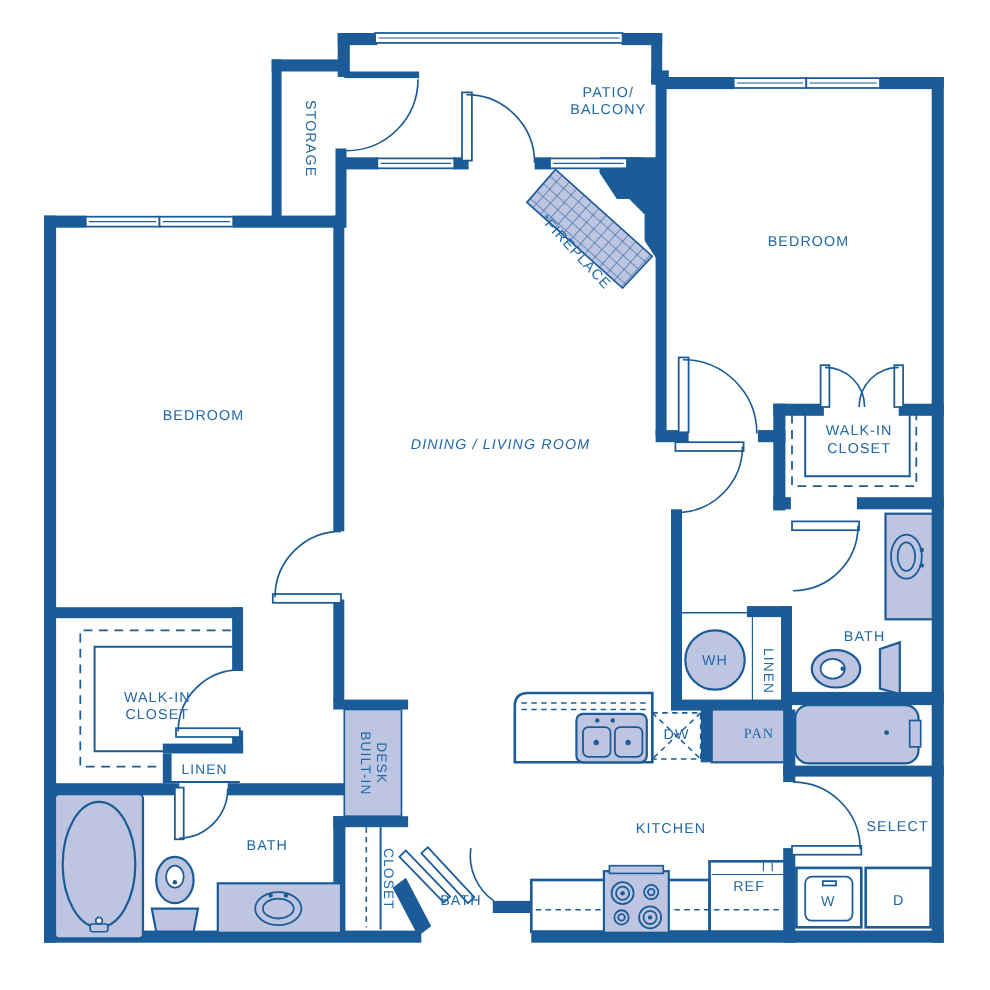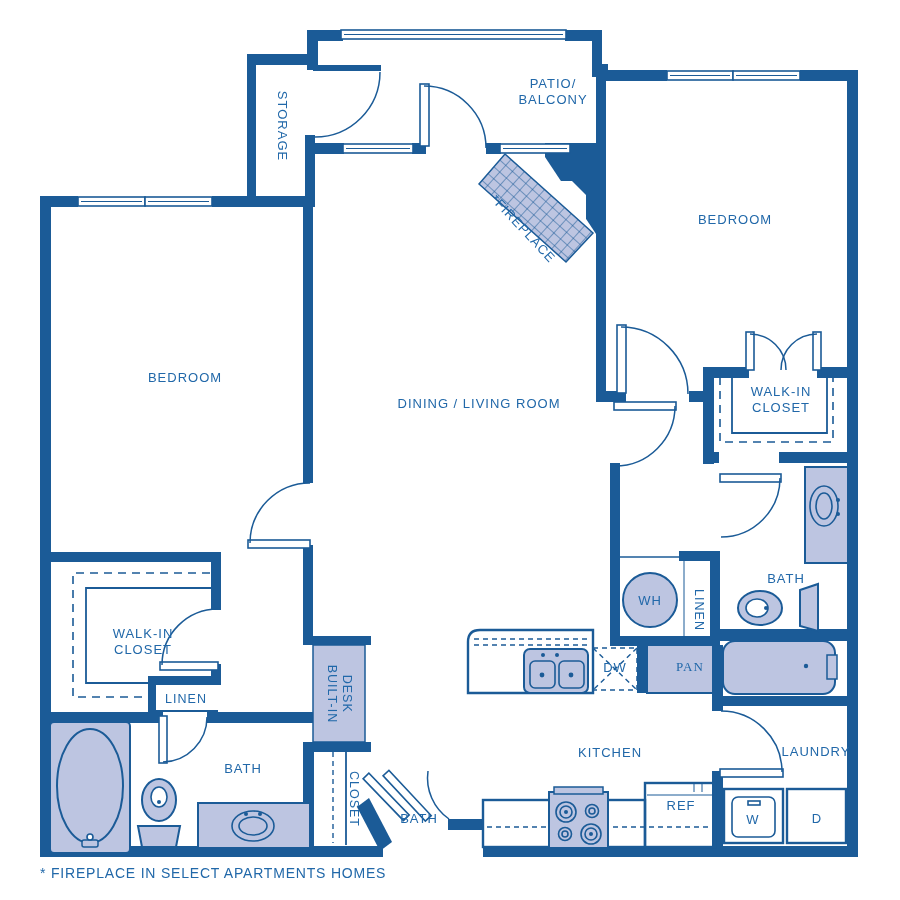--- a/index.html
+++ b/index.html
@@ -293,21 +293,21 @@
 </svg>
 
   <div class="lbl v" style="left:282px;top:126px;">STORAGE</div>
   <div class="lbl" style="left:531px;top:92px;margin-left:22px;">
       <span style="display:block">PATIO/</span>
       <span style="display:block">BALCONY</span>
     </div>
   <div class="lbl rot" style="left:523px;top:229px;">*FIREPLACE</div>
   <div class="lbl" style="left:185px;top:378px;">BEDROOM</div>
   <div class="lbl" style="left:735px;top:220px;">BEDROOM</div>
-  <div class="lbl" style="left:479px;top:404px;">DINING / LIVING ROOM</div>
+  <div class="lbl" style="left:455px;top:404px;font-style:italic;">DINING / LIVING ROOM</div>
   <div class="lbl" style="left:781px;top:400px;">
       <span style="display:block">WALK-IN</span>
       <span style="display:block">CLOSET</span>
     </div>
   <div class="lbl" style="left:143px;top:642px;">
       <span style="display:block">WALK-IN</span>
       <span style="display:block">CLOSET</span>
     </div>
   <div class="lbl small" style="left:186px;top:700px;">LINEN</div>
   <div class="lbl v small" style="left:698px;top:610px;">LINEN</div>
@@ -319,15 +319,14 @@
   <div class="lbl v small" style="left:339px;top:694px;">
       <span style="display:block">BUILT-IN</span>
       <span style="display:block">DESK</span>
     </div>
   <div class="lbl v small" style="left:353px;top:799px;">CLOSET</div>
   <div class="lbl" style="left:419px;top:819px;">BATH</div>
   <div class="lbl" style="left:610px;top:753px;">KITCHEN</div>
   <div class="lbl" style="left:681px;top:806px;">REF</div>
   <div class="lbl" style="left:753px;top:820px;">W</div>
   <div class="lbl" style="left:817px;top:819px;">D</div>
-  <div class="lbl" style="left:816px;top:752px;">LAUNDRY</div>
-  <div class="lbl footer" style="left:40px;top:865px;">* FIREPLACE IN SELECT APARTMENTS HOMES</div>
+  <div class="lbl" style="left:816px;top:752px;">SELECT</div>
 </div>
 
 </body></html>

